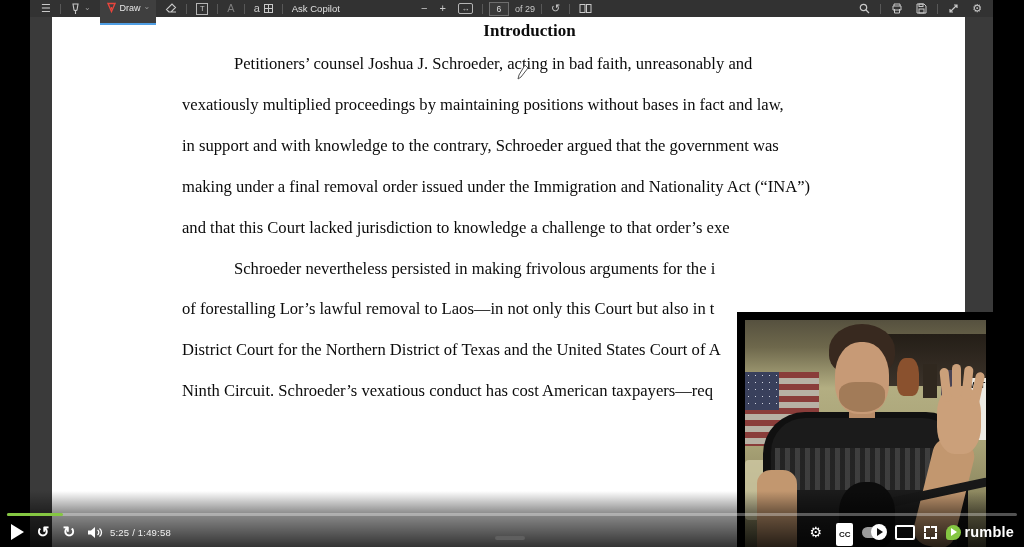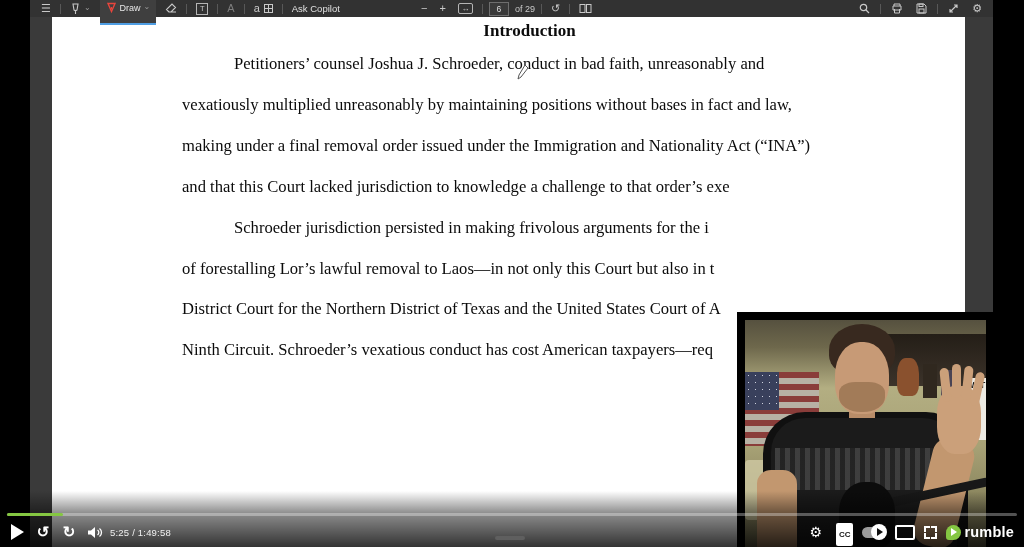--- a/index.html
+++ b/index.html
@@ -236,25 +236,26 @@
         <div class="tb-btn">
           <span class="tb-glyph">⚙</span>
         </div>
       </div>
     </div>
 
     <div id="page">
       <div id="doc">
         <div id="doc-title">Introduction</div>
         <div id="doc-lines">
-            <div class="line indent">Petitioners’ counsel Joshua J. Schroeder, conduct in bad faith, unreasonably and</div>
-            <div class="line">vexatiously multiplied unreasonably by maintaining positions without bases in fact and law,</div>
+            <div class="line indent">Petitioners’ counsel Joshua J. Schroeder, acting in bad faith, unreasonably and</div>
+            <div class="line">vexatiously multiplied proceedings by maintaining positions without bases in fact and law,</div>
+            <div class="line">in support and with knowledge to the contrary, Schroeder argued that the government was</div>
             <div class="line">making under a final removal order issued under the Immigration and Nationality Act (“INA”)</div>
             <div class="line">and that this Court lacked jurisdiction to knowledge a challenge to that order’s exe</div>
-            <div class="line indent">Schroeder jurisdiction persisted in making frivolous arguments for the i</div>
+            <div class="line indent">Schroeder nevertheless persisted in making frivolous arguments for the i</div>
             <div class="line">of forestalling Lor’s lawful removal to Laos—in not only this Court but also in t</div>
             <div class="line">District Court for the Northern District of Texas and the United States Court of A</div>
             <div class="line">Ninth Circuit. Schroeder’s vexatious conduct has cost American taxpayers—req</div>
           </div>
       </div>
     </div>
 
     <div id="pen-cursor">
       <svg width="14" height="16" viewBox="0 0 14 16">
         <path d="M9 1 L12 4 L5 13 L2 15 L3 11 Z" fill="#fff" stroke="#555" stroke-width="1"></path>

